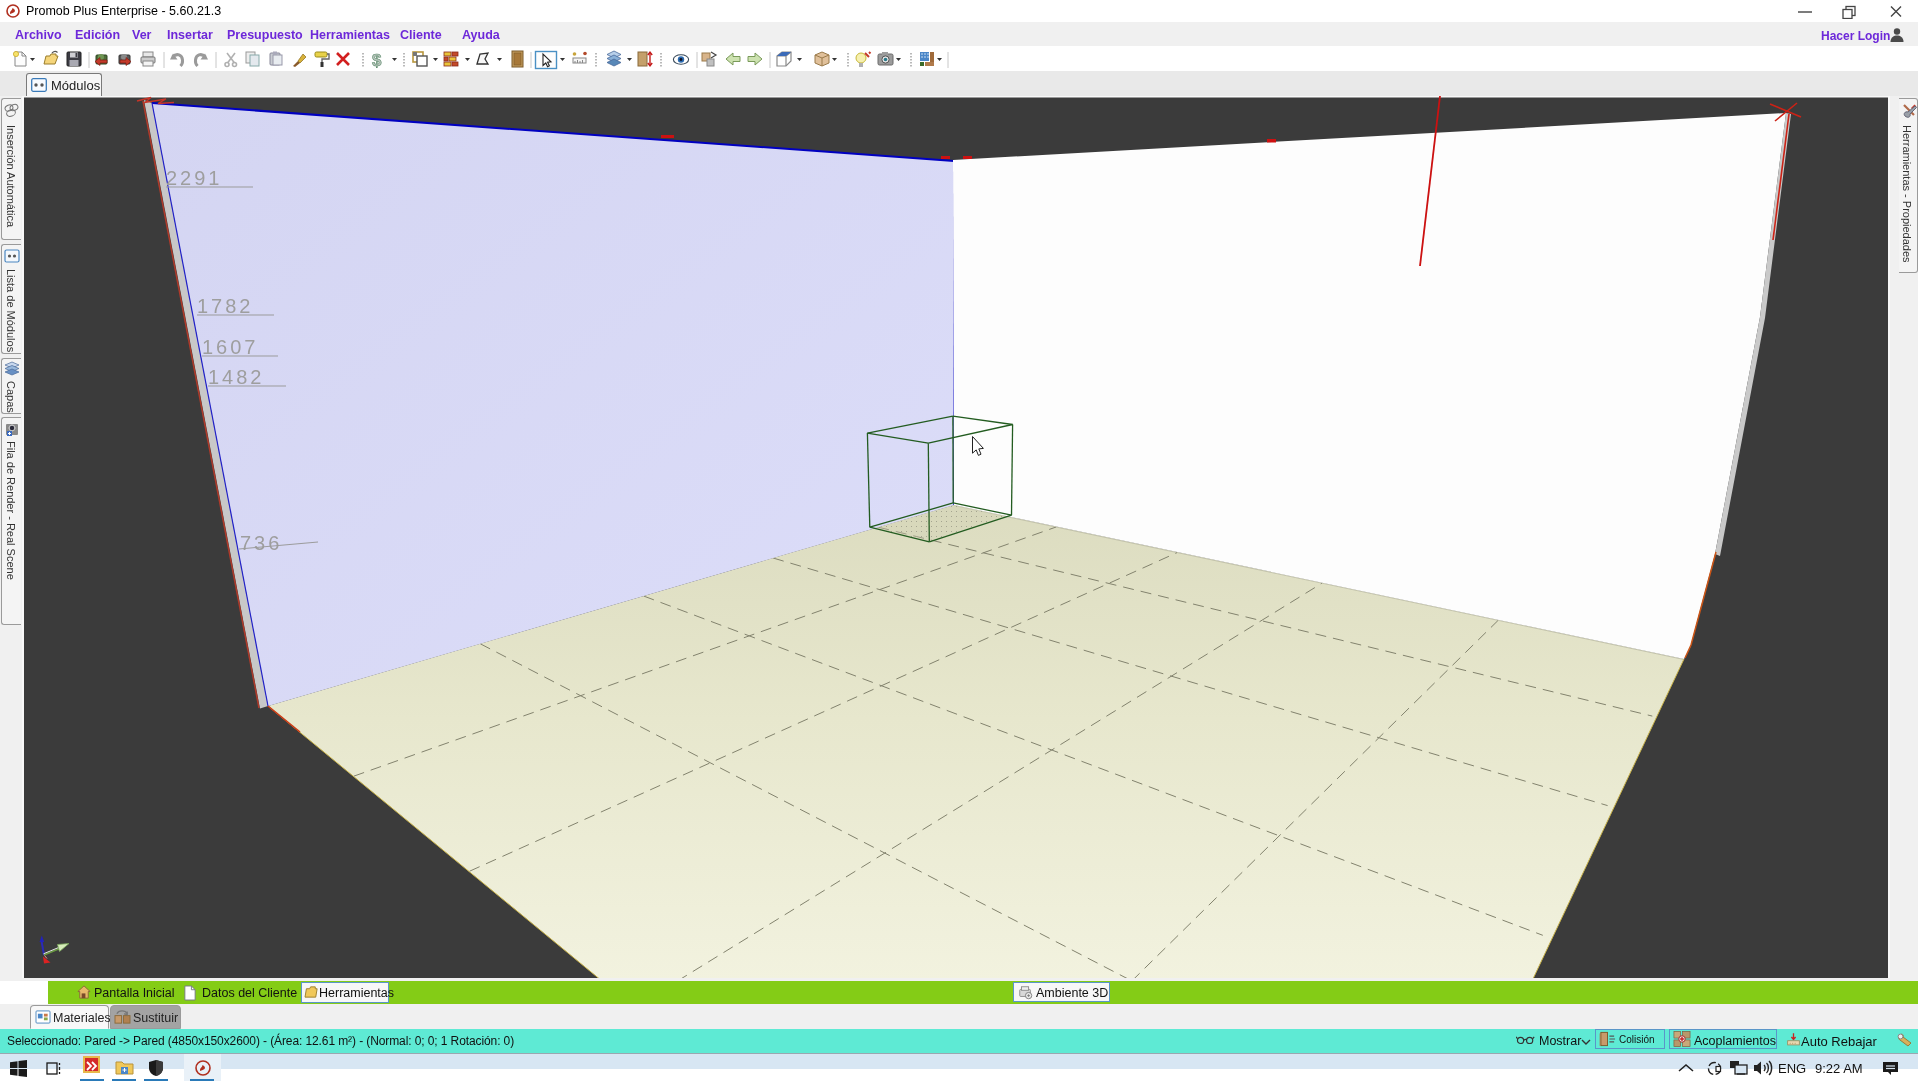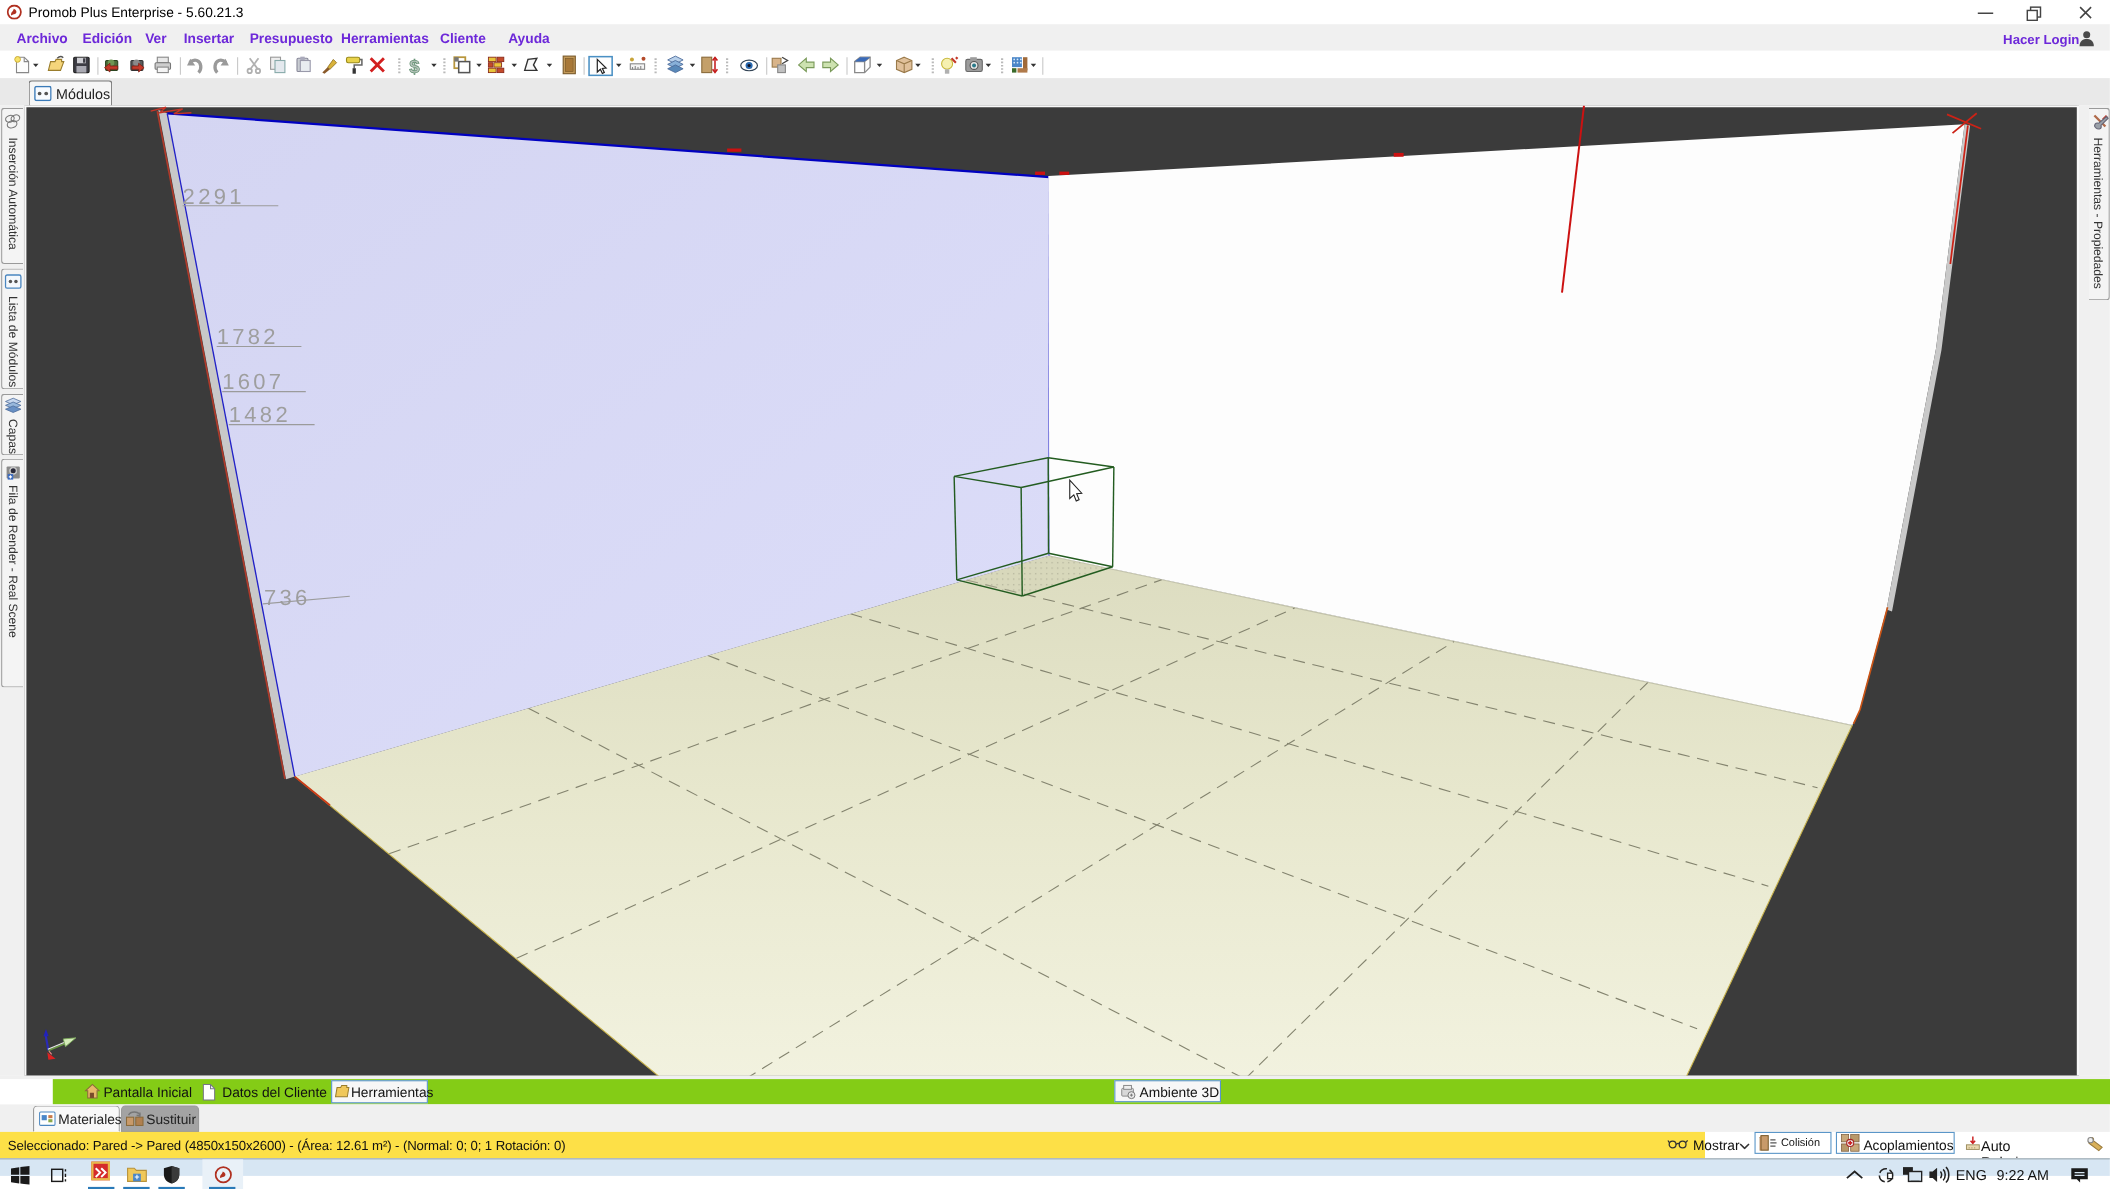--- a/index.html
+++ b/index.html
@@ -15,21 +15,21 @@
 #rsidebar { left:1890px; top:96px; width:28px; height:882px; background:#f0f0f0; }
 .vtab { position:absolute; left:1px; width:20px; background:#f4f4f4; border:1px solid #9a9a9a; border-radius:3px 0 0 3px; border-right:none; }
 .vtab .vtxt { position:absolute; left:3px; font-size:11px; color:#333; writing-mode:vertical-lr; white-space:nowrap; }
 .rtab { position:absolute; left:9px; width:19px; background:#f4f4f4; border:1px solid #9a9a9a; border-radius:0 3px 3px 0; border-left:none; }
 .rtab .vtxt { position:absolute; left:2px; font-size:11px; color:#333; writing-mode:vertical-lr; white-space:nowrap; }
 #gap { left:0; top:978px; width:1918px; height:3px; background:#f0f0f0; }
 #doctabs { left:0; top:981px; width:1918px; height:23px; background:#84cc16;margin-left:48px; }
 .dtab { position:absolute; top:1px; height:21px; font-size:12.5px; color:#111; }
 #matrow { left:0; top:1004px; width:1918px; height:25px; background:#f0f0f0; }
 .mtab { position:absolute; top:1px; height:24px; border:1px solid #9a9a9a; border-radius:4px 4px 0 0; background:#f2f2f2; font-size:13px; color:#222; }
-#statusbar { left:0; top:1029px; width:1550px; height:24px; background:#fde047; }
+#statusbar { left:0; top:1029px; width:1918px; height:24px; background:#5eead4; }
 #statusbar .stxt { position:absolute; left:7px; top:5px; font-size:12px; color:#111; letter-spacing:-0.1px; }
 #taskbar { left:0; top:1053px; width:1918px; height:16px; background:#d7e6f3; border-top:1px solid #9aa7b0;padding-left:46px; }
 </style></head>
 <body>
 <div class="abs" id="titlebar">
  <svg class="abs" style="left:6px;top:4px" width="14" height="14" viewBox="0 0 14 14">
       <circle cx="7" cy="7" r="6" fill="none" stroke="#b03020" stroke-width="1.6"></circle>
       <path d="M4 10 C4 6 6 7 6.5 4 C9 5 9.5 7 8.5 8 C7.5 9 6 9 4 10 Z" fill="#b03020"></path>
     </svg>
  <div class="title">Promob Plus Enterprise - 5.60.21.3</div>

